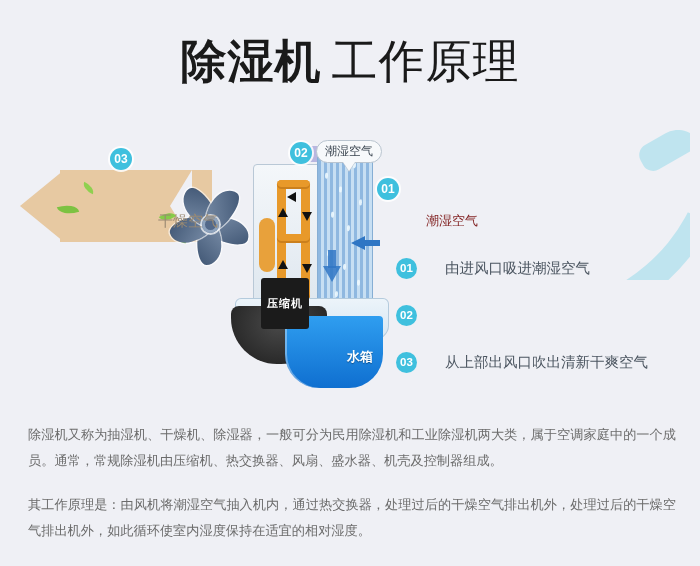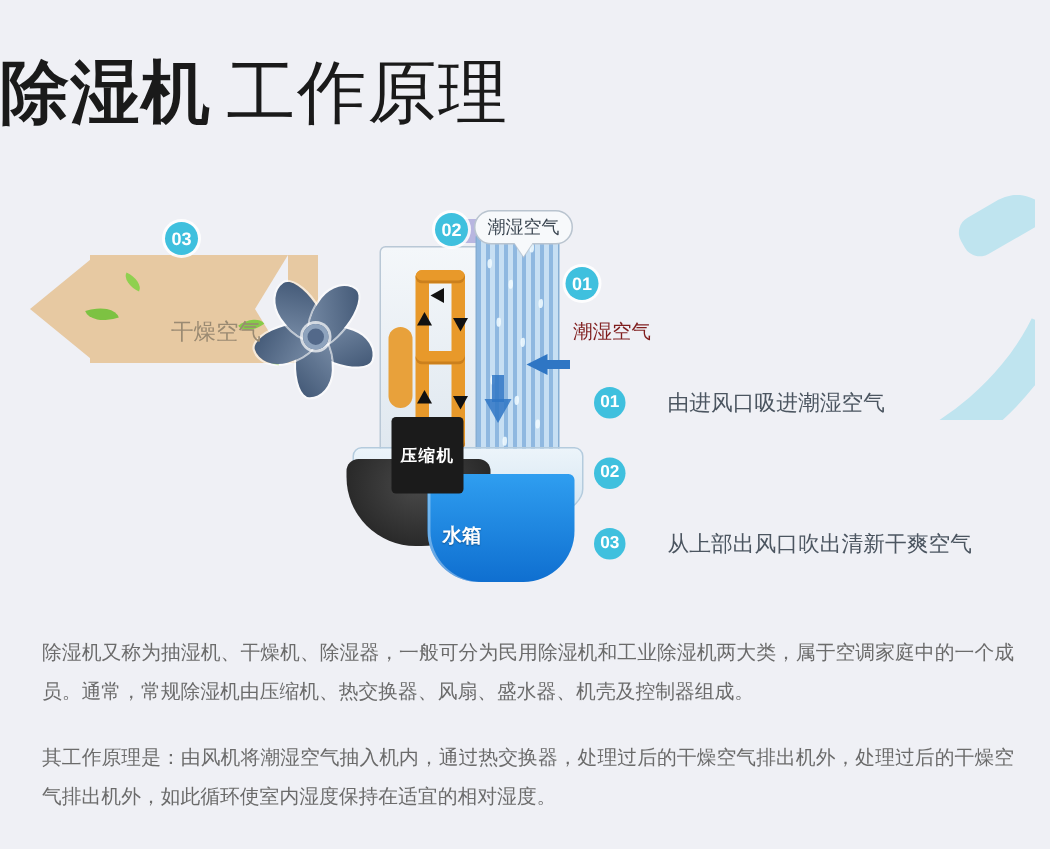--- a/index.html
+++ b/index.html
@@ -7,21 +7,21 @@
     width:700px;height:566px;
     background:#eff0f5;
     font-family:"Liberation Sans","DejaVu Sans",sans-serif;
     overflow:hidden;position:relative;
   }
   .page{position:relative;width:700px;height:566px;}
 
   
   .title{
     position:absolute;left:0;top:32px;width:700px;
-    text-align:left;white-space:nowrap;
+    text-align:center;white-space:nowrap;
     font-size:46px;line-height:58px;color:#1a1a1a;
     letter-spacing:1px;
   }
   .title .t-bold{font-weight:bold;}
   .title .t-light{font-weight:normal;margin-left:10px;}
 
   
   .diagram{position:absolute;left:0;top:120px;width:700px;height:280px;}
 
   
@@ -172,42 +172,42 @@
     border-radius:8px 8px 46px 46px;
   }
   .tank{
     position:absolute;left:42px;top:178px;width:98px;height:72px;
     background:linear-gradient(180deg,#2f9ef0,#0f6fd0);
     border-radius:4px 4px 34px 34px;
     box-shadow:inset 2px 0 0 rgba(255,255,255,.35);
   }
   .tank-label{
     position:absolute;left:52px;top:210px;width:78px;
-    text-align:left;color:#ffffff;font-size:13px;font-weight:bold;
+    text-align:right;color:#ffffff;font-size:13px;font-weight:bold;
     text-shadow:0 1px 1px rgba(0,0,0,.35);
   }
   .comp-label{
     position:absolute;left:18px;top:140px;
     background:#1b1b1b;color:#ffffff;
     font-size:11px;font-weight:bold;padding:18px 6px;border-radius:3px;
     letter-spacing:1px;
   }
 
   
   .dbadge{
     position:absolute;width:22px;height:22px;border-radius:50%;
     background:#3fc0de;color:#fff;font-size:12px;font-weight:bold;
     line-height:22px;text-align:center;
     box-shadow:0 0 0 2px rgba(255,255,255,.85);
   }
   .db03{left:110px;top:28px;}
   .db02{left:290px;top:22px;}
   .db01{left:377px;top:58px;}
 
-  .dlabel{position:absolute;font-size:13px;color:#6f7d8c;white-space:nowrap;}
+  .dlabel{position:absolute;font-size:13px;color:#6f7d8c;white-space:nowrap;margin-left:44px;}
   .dl-dry{left:114px;top:92px;font-size:15px;color:#9a8a72;}
   .dl-humid{left:382px;top:92px;font-size:13px;color:#7f1d1d;}
 
   .callout{
     position:absolute;left:316px;top:20px;
     background:#f7f9fb;border:1.5px solid #b9c4cf;border-radius:12px;
     padding:2px 8px;font-size:12px;color:#3a4550;white-space:nowrap;
   }
   .callout:after{
     content:"";position:absolute;left:26px;bottom:-9px;

